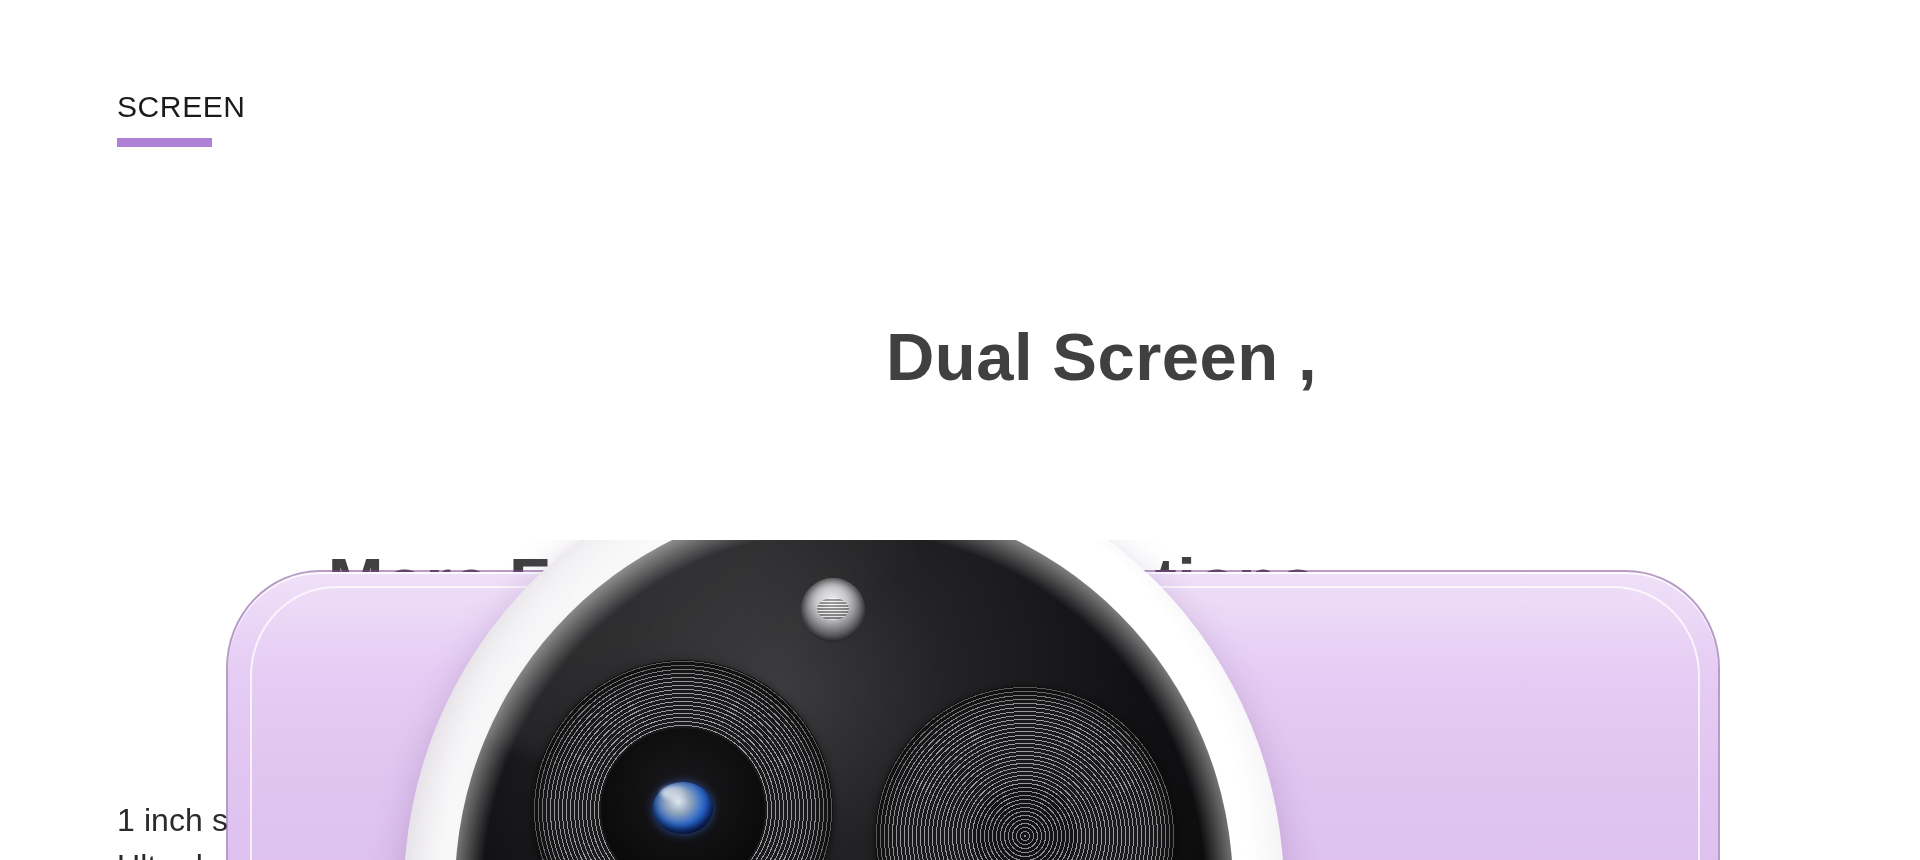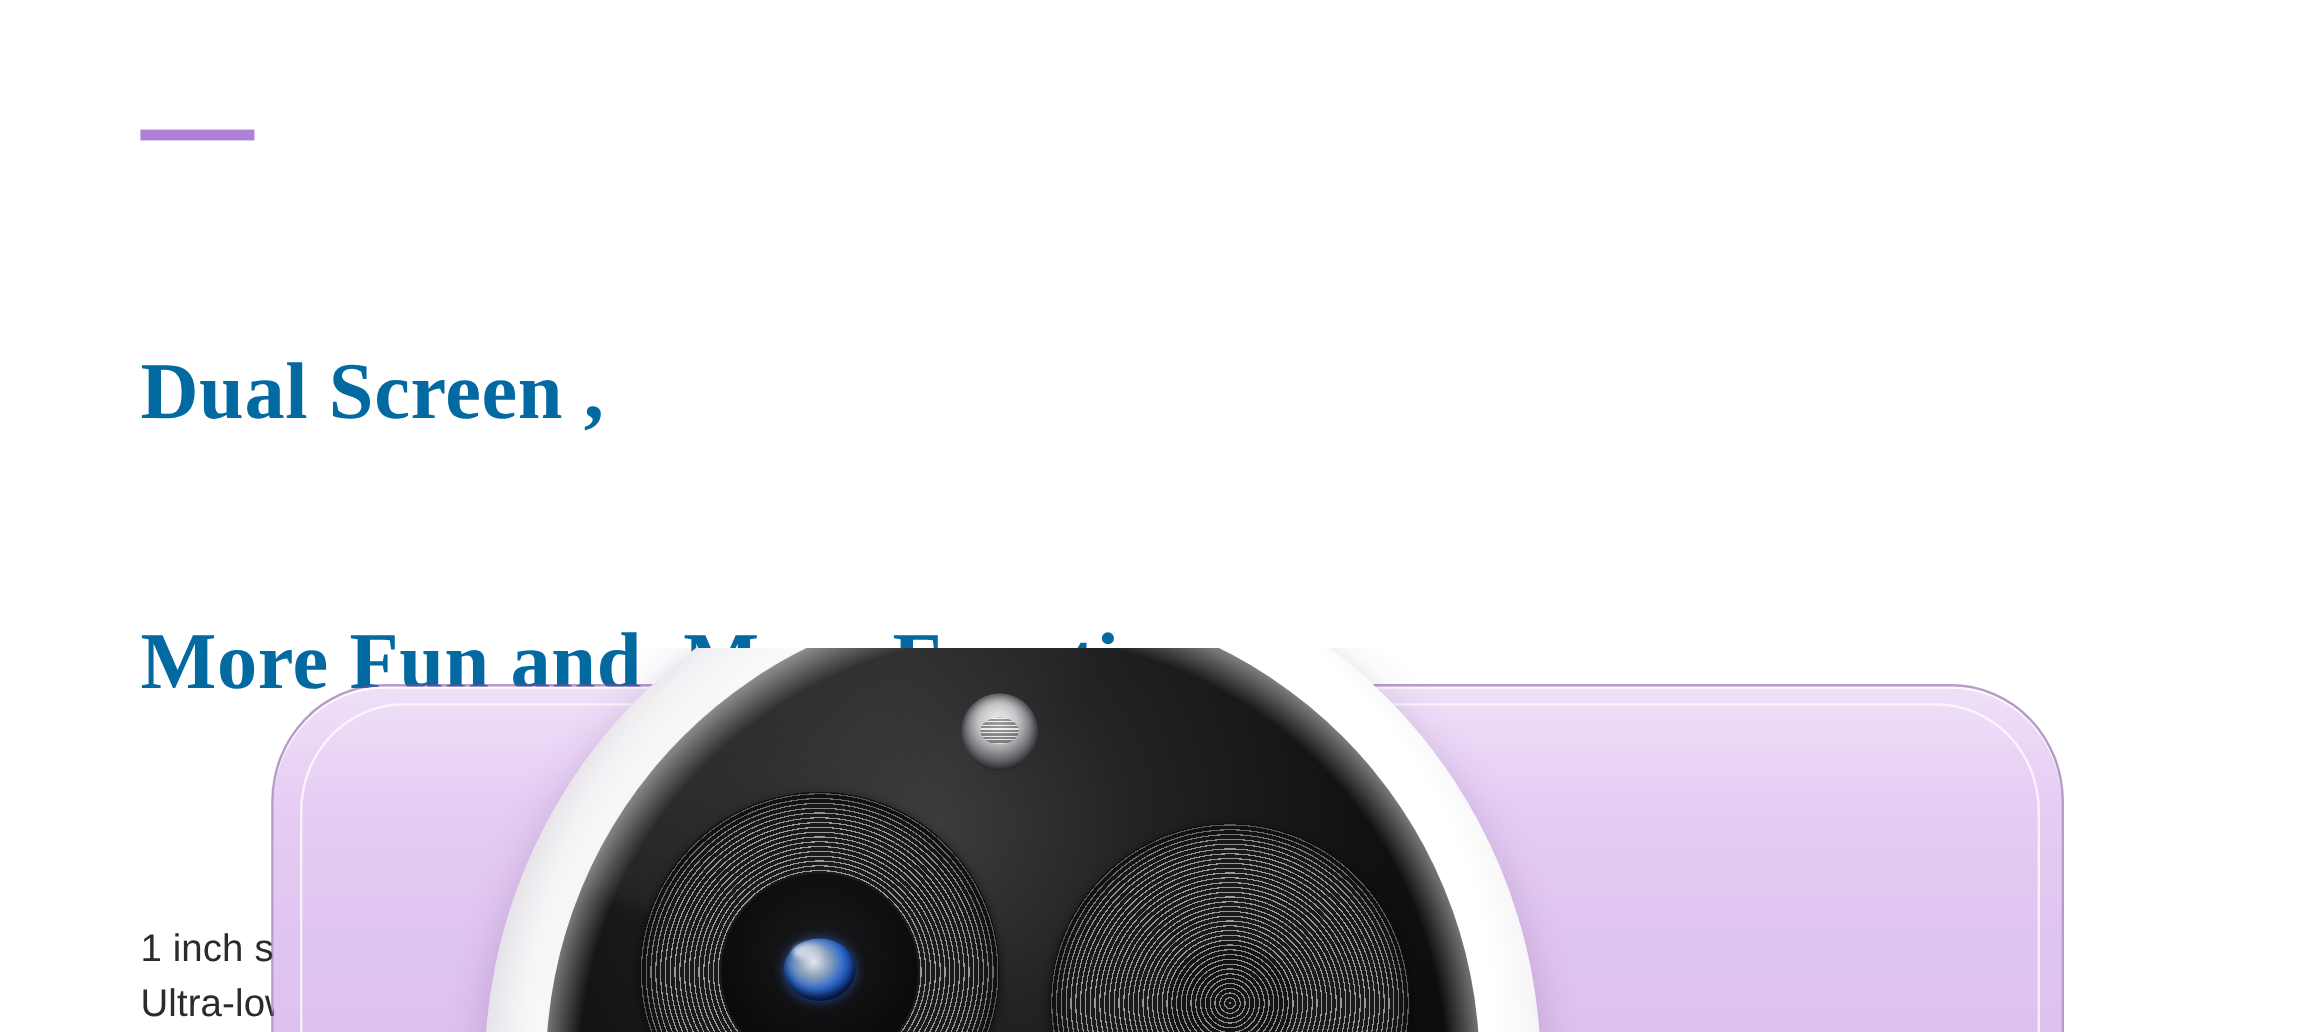--- a/index.html
+++ b/index.html
@@ -45,27 +45,28 @@
   .eyebrow-rule {
     width: 95px;
     height: 9px;
     background: #ae80d6;
     margin-top: 16px;
   }
 
   .headline {
     margin: 0;
     padding-top: 22px;
-    font-family: Liberation Serif, serif;
+    font-family: Liberation Sans, sans-serif;
     font-weight: 700;
     font-size: 67px;
     line-height: 1.12;
     letter-spacing: 0.5px;
-    color: #0369a1;
+    color: #404040;
     white-space: pre;
+    text-align: right;
   }
   .headline-line {
     display: block;
     white-space: pre;
   }
 
   .subcopy {
     margin: 0;
     padding-top: 29px;
     font-family: "Liberation Sans", sans-serif;
@@ -252,20 +253,21 @@
     background: radial-gradient(circle at 50% 50%, rgba(255,255,255,0) 58%, rgba(255,255,255,.55) 64%, rgba(255,255,255,0) 72%);
   }
 </style>
 </head>
 <body>
 
 <div class="page">
 
   <div class="copy">
 
+    <div class="eyebrow">SCREEN</div>
 
     <div class="eyebrow-rule"></div>
 
     <h1 class="headline">
       <span class="headline-line">Dual Screen ,</span>
       <span class="headline-line">More Fun and  More Functions</span>
     </h1>
 
     <p class="subcopy">
       <span class="subcopy-line">1 inch secondary screen, the extension display of the main screen.</span>

